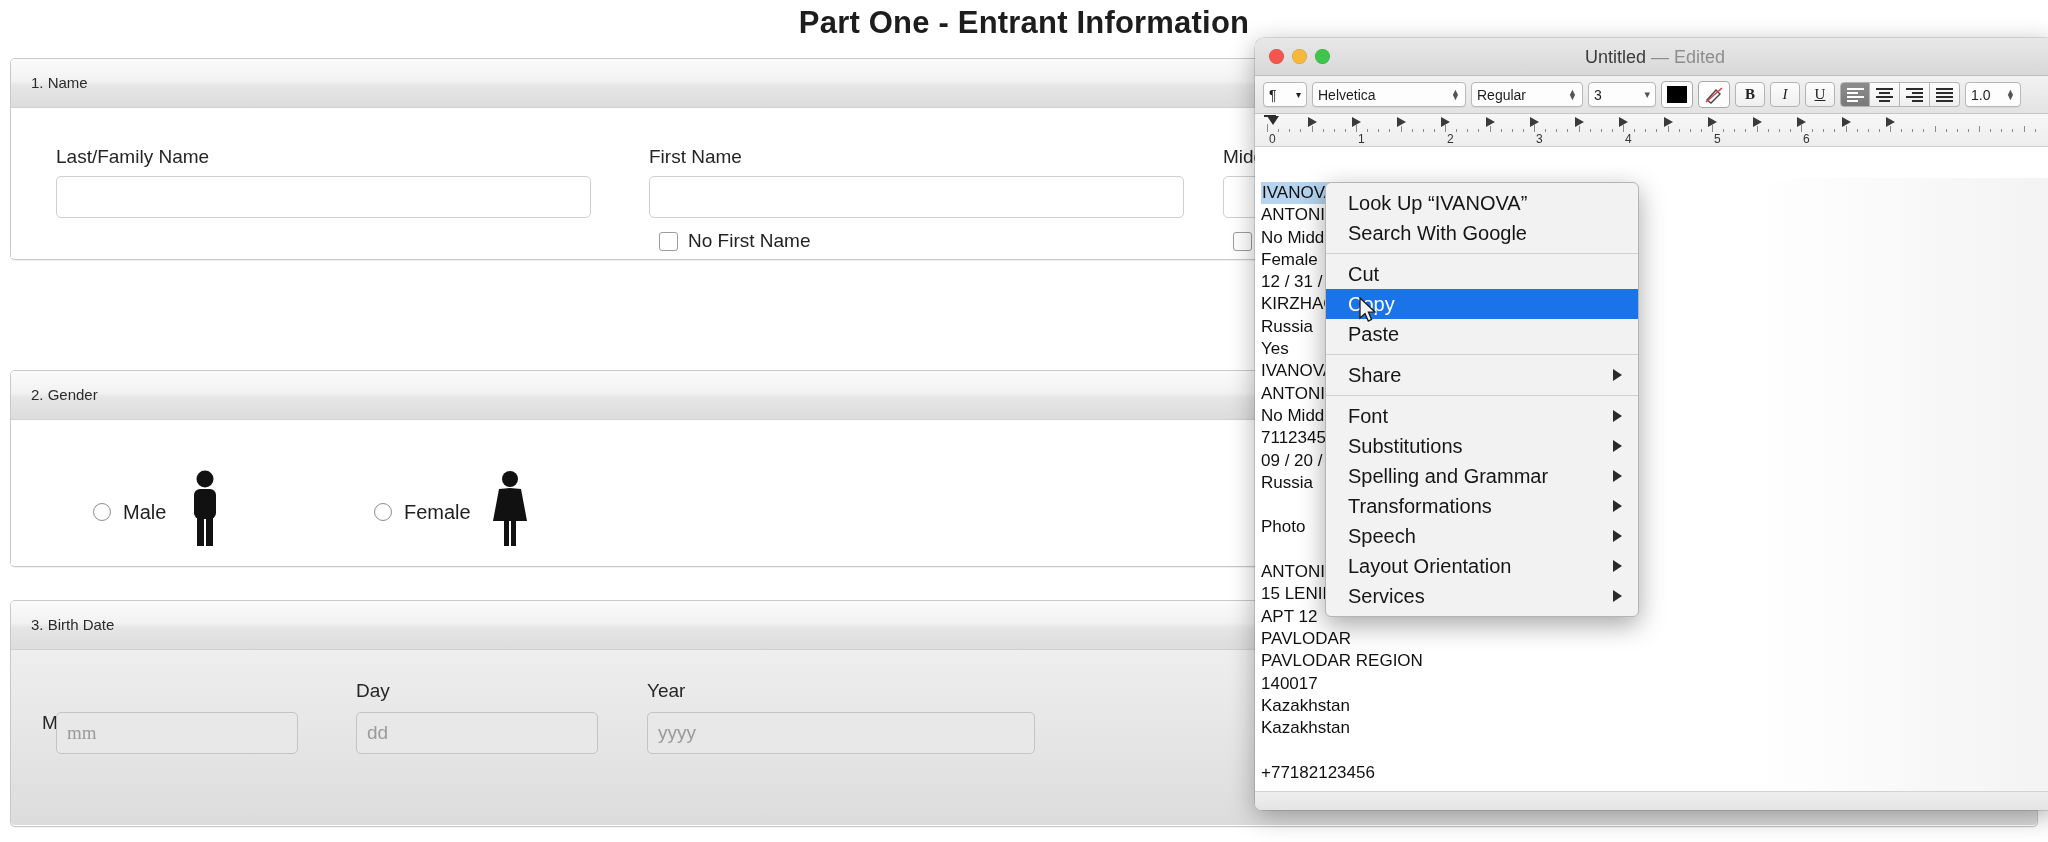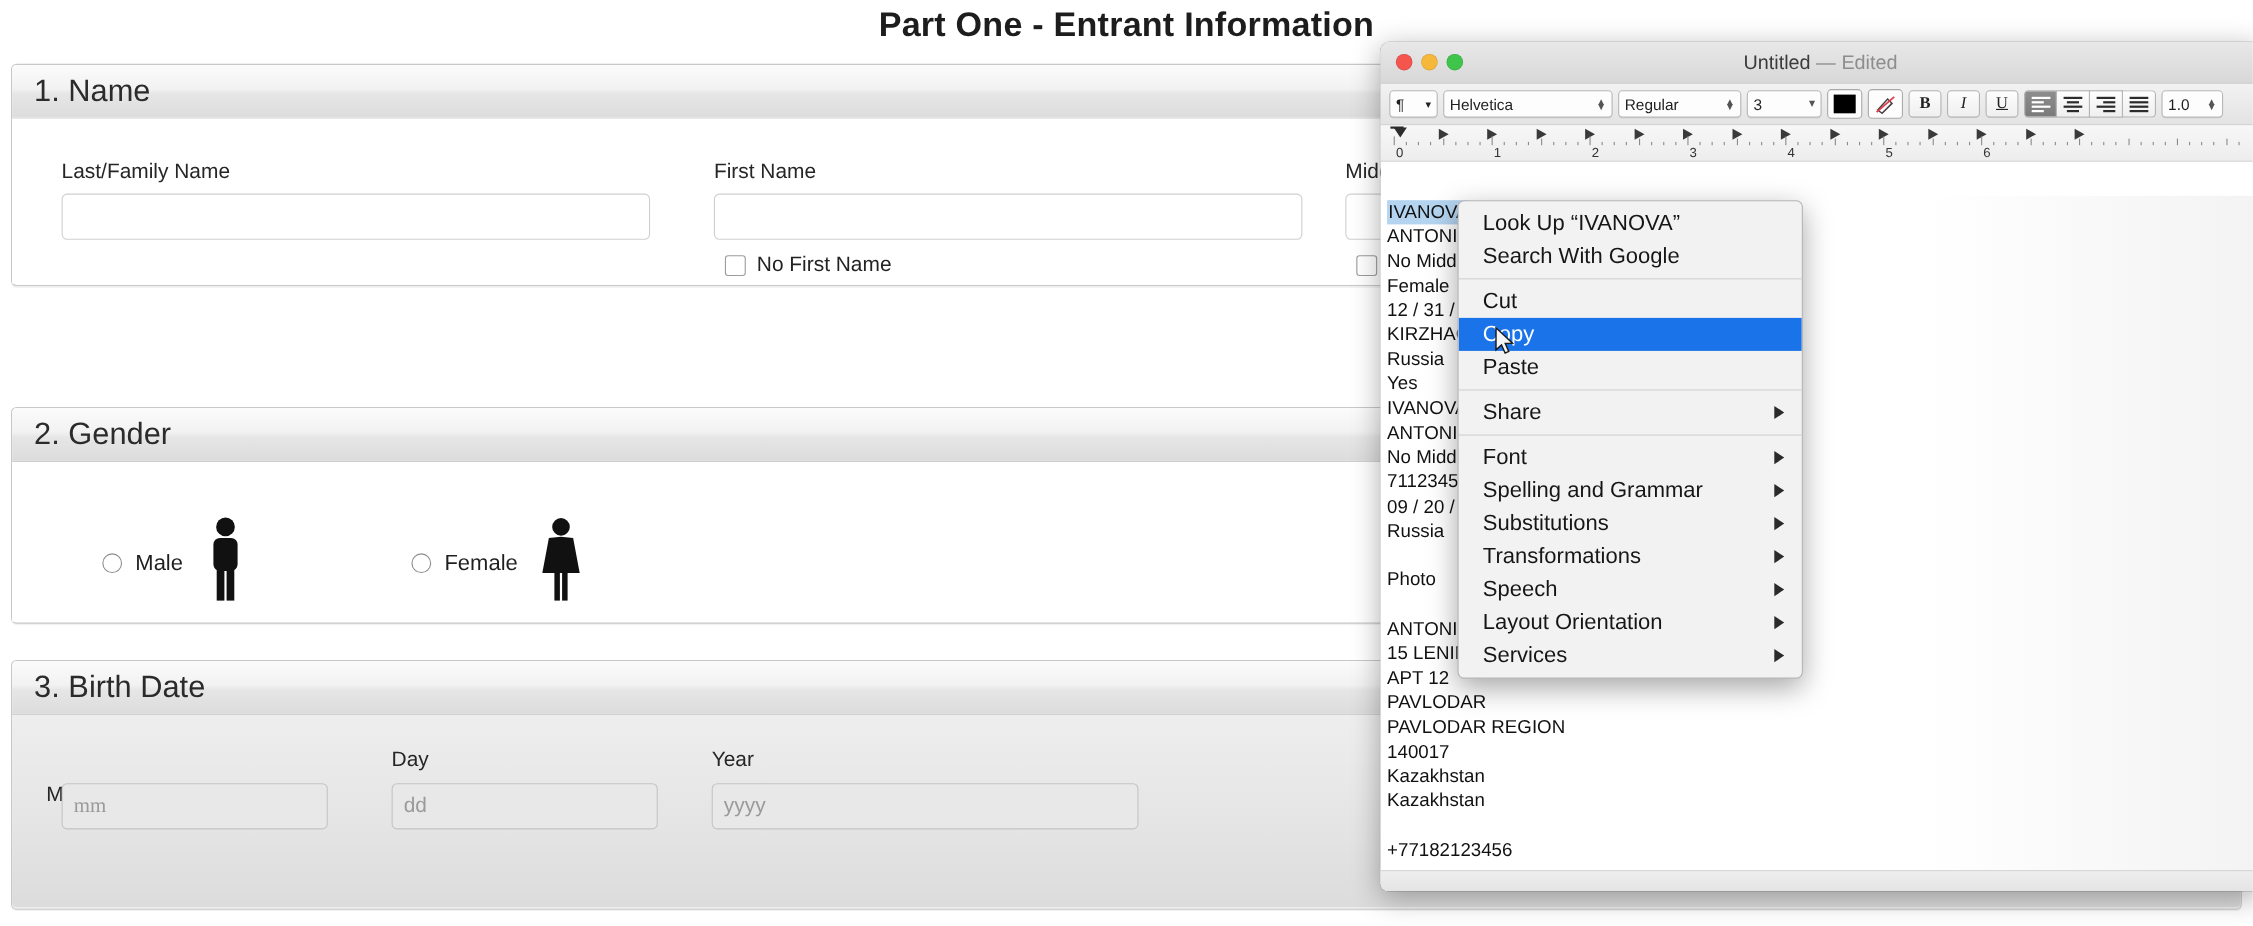--- a/index.html
+++ b/index.html
@@ -32,21 +32,21 @@
     right: 10px;
     border: 1px solid #c8c8c8;
     border-radius: 5px;
     background: #ffffff;
     box-shadow: 0 1px 1px rgba(0,0,0,0.06);
   }
   .panel-header {
     height: 48px;
     line-height: 48px;
     padding-left: 20px;
-    font-size: 28px;
+    font-size: 15px;
     color: #2b2b2b;
     border-bottom: 1px solid #d0d0d0;
     border-radius: 4px 4px 0 0;
     background: linear-gradient(to bottom, #fbfbfb 0%, #f2f2f2 45%, #e6e6e6 55%, #dcdcdc 100%);
   }
   .panel-body { background: #ffffff; position: relative; }
 
   .field-label {
     position: absolute;
     font-size: 19px;
@@ -463,22 +463,22 @@
         <div class="ctx-item"><span>Look Up “IVANOVA”</span></div>
         <div class="ctx-item"><span>Search With Google</span></div>
         <div class="ctx-sep"></div>
         <div class="ctx-item"><span>Cut</span></div>
         <div class="ctx-item highlight" style="background: rgb(26, 115, 232);"><span>Copy</span></div>
         <div class="ctx-item"><span>Paste</span></div>
         <div class="ctx-sep"></div>
         <div class="ctx-item"><span>Share</span><span class="ctx-arrow"></span></div>
         <div class="ctx-sep"></div>
         <div class="ctx-item"><span>Font</span><span class="ctx-arrow"></span></div>
+        <div class="ctx-item"><span>Substitutions</span><span class="ctx-arrow"></span></div>
         <div class="ctx-item"><span>Spelling and Grammar</span><span class="ctx-arrow"></span></div>
-        <div class="ctx-item"><span>Substitutions</span><span class="ctx-arrow"></span></div>
         <div class="ctx-item"><span>Transformations</span><span class="ctx-arrow"></span></div>
         <div class="ctx-item"><span>Speech</span><span class="ctx-arrow"></span></div>
         <div class="ctx-item"><span>Layout Orientation</span><span class="ctx-arrow"></span></div>
         <div class="ctx-item"><span>Services</span><span class="ctx-arrow"></span></div>
       </div>
   </div>
 
   <span class="cursor-arrow">
     <svg width="20" height="28" viewBox="0 0 20 28">
       <path d="M1 1 L1 21 L6 16.5 L9.3 24 L12.6 22.4 L9.4 15.2 L16 15 Z" fill="#f5f5f5" stroke="#1a1a1a" stroke-width="1.3"></path>

